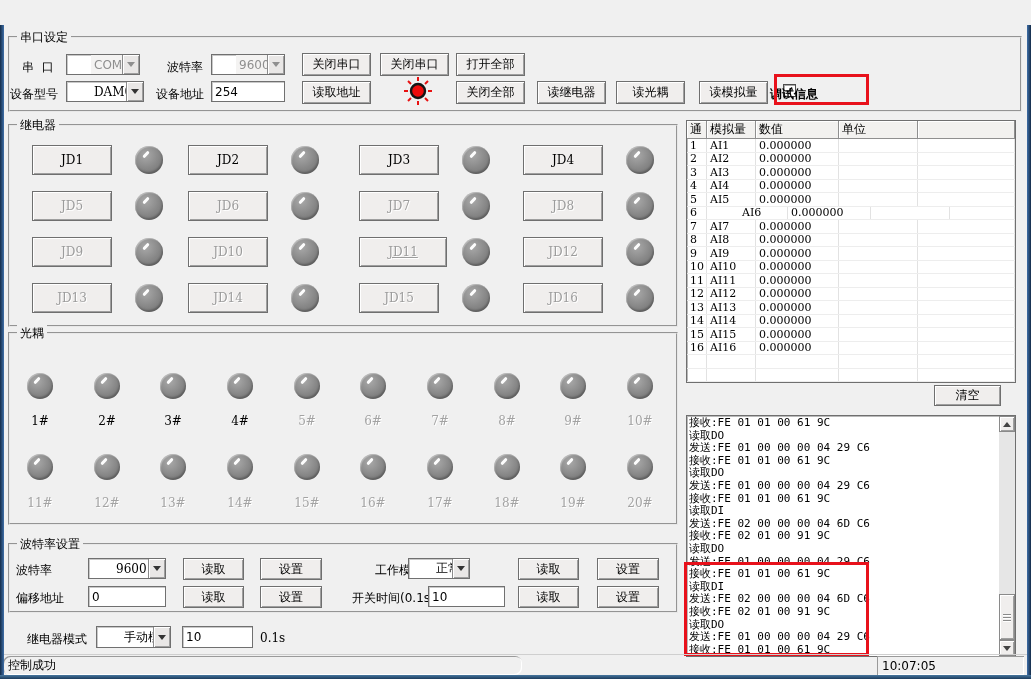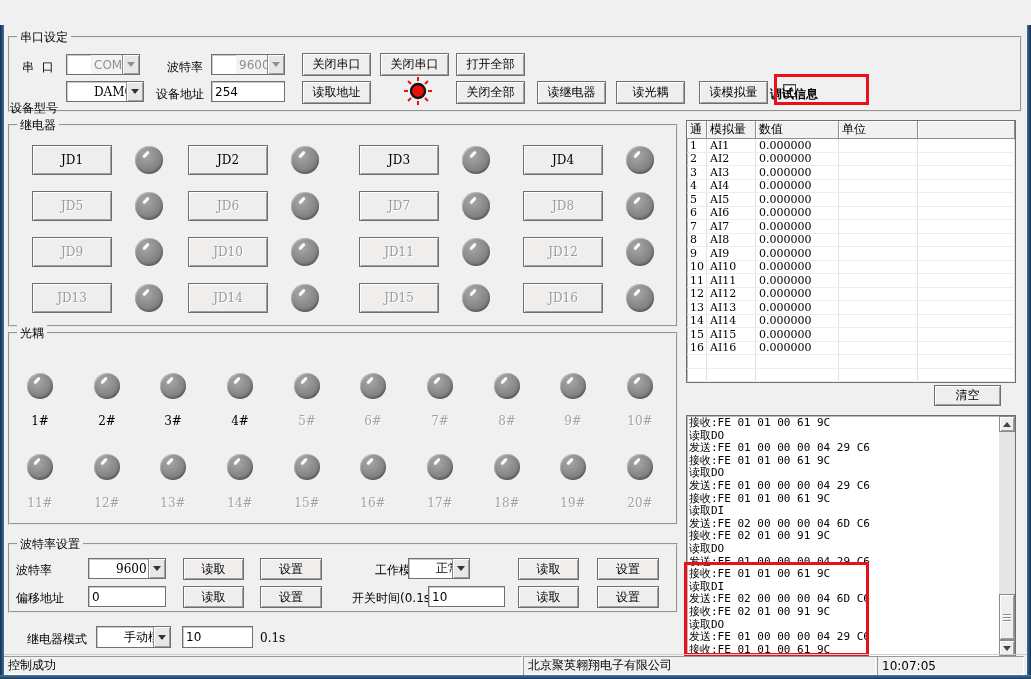--- a/index.html
+++ b/index.html
@@ -109,21 +109,21 @@
   <div class="combo disabled" style="left:211px;top:54px;width:74px;height:21px;">
     <span class="combo-text">9600</span>
     <span class="combo-arrow">
         <i></i>
       </span>
   </div>
   <div class="btn3d" style="left:302px;top:53px;width:69px;height:23px;">关闭串口</div>
   <div class="btn3d" style="left:380px;top:53px;width:69px;height:23px;">关闭串口</div>
   <div class="btn3d" style="left:456px;top:53px;width:69px;height:23px;text-align:right;">打开全部</div>
 
-  <span class="lbl" style="left:10px;top:100px;">设备型号</span>
+  <span class="lbl" style="left:10px;top:86px;">设备型号</span>
   <div class="combo" style="left:66px;top:81px;width:78px;height:21px;">
     <span class="combo-text" style="font-family:'DejaVu Serif',serif;">DAM0404A</span>
     <span class="combo-arrow">
         <i></i>
       </span>
   </div>
   <span class="lbl" style="left:156px;top:86px;">设备地址</span>
   <div class="edit" style="left:211px;top:81px;width:74px;height:21px;">254</div>
   <div class="btn3d" style="left:302px;top:81px;width:69px;height:23px;">读取地址</div>
 
@@ -166,21 +166,21 @@
       <div class="btn3d relay-btn disabled" style="left: 178px; top: 65px; width: 80px; height: 30px;">JD6</div>
       <div class="led" style="left: 281px; top: 66px; width: 28px; height: 28px;"></div>
       <div class="btn3d relay-btn disabled" style="left: 349px; top: 65px; width: 80px; height: 30px;">JD7</div>
       <div class="led" style="left: 452px; top: 66px; width: 28px; height: 28px;"></div>
       <div class="btn3d relay-btn disabled" style="left: 513px; top: 65px; width: 80px; height: 30px;">JD8</div>
       <div class="led" style="left: 616px; top: 66px; width: 28px; height: 28px;"></div>
       <div class="btn3d relay-btn disabled" style="left: 22px; top: 111px; width: 80px; height: 30px;">JD9</div>
       <div class="led" style="left: 125px; top: 112px; width: 28px; height: 28px;"></div>
       <div class="btn3d relay-btn disabled" style="left: 178px; top: 111px; width: 80px; height: 30px;">JD10</div>
       <div class="led" style="left: 281px; top: 112px; width: 28px; height: 28px;"></div>
-      <div class="btn3d relay-btn disabled" style="left: 349px; top: 111px; width: 80px; height: 30px;">JD11</div>
+      <div class="btn3d relay-btn disabled" style="left: 349px; top: 111px; width: 88px; height: 30px; text-decoration: underline;">JD11</div>
       <div class="led" style="left: 452px; top: 112px; width: 28px; height: 28px;"></div>
       <div class="btn3d relay-btn disabled" style="left: 513px; top: 111px; width: 80px; height: 30px;">JD12</div>
       <div class="led" style="left: 616px; top: 112px; width: 28px; height: 28px;"></div>
       <div class="btn3d relay-btn disabled" style="left: 22px; top: 157px; width: 80px; height: 30px;">JD13</div>
       <div class="led" style="left: 125px; top: 158px; width: 28px; height: 28px;"></div>
       <div class="btn3d relay-btn disabled" style="left: 178px; top: 157px; width: 80px; height: 30px;">JD14</div>
       <div class="led" style="left: 281px; top: 158px; width: 28px; height: 28px;"></div>
       <div class="btn3d relay-btn disabled" style="left: 349px; top: 157px; width: 80px; height: 30px;">JD15</div>
       <div class="led" style="left: 452px; top: 158px; width: 28px; height: 28px;"></div>
       <div class="btn3d relay-btn disabled" style="left: 513px; top: 157px; width: 80px; height: 30px;">JD16</div>
@@ -311,21 +311,21 @@
         </div>
         <div class="trow">
           <div class="tcell" style="width: 20px;">5</div>
           <div class="tcell" style="width: 49px;">AI5</div>
           <div class="tcell" style="width: 83px;">0.000000</div>
           <div class="tcell" style="width: 79px;"></div>
           <div class="tcell" style="flex: 1 1 0%;"></div>
         </div>
         <div class="trow">
           <div class="tcell" style="width: 20px;">6</div>
-          <div class="tcell" style="width: 49px;">AI6</div>
+          <div class="tcell" style="width: 49px; margin-left: 32px;">AI6</div>
           <div class="tcell" style="width: 83px;">0.000000</div>
           <div class="tcell" style="width: 79px;"></div>
           <div class="tcell" style="flex: 1 1 0%;"></div>
         </div>
         <div class="trow">
           <div class="tcell" style="width: 20px;">7</div>
           <div class="tcell" style="width: 49px;">AI7</div>
           <div class="tcell" style="width: 83px;">0.000000</div>
           <div class="tcell" style="width: 79px;"></div>
           <div class="tcell" style="flex: 1 1 0%;"></div>
@@ -443,20 +443,19 @@
         <b></b>
         <b></b>
       </div>
     <div class="sb-btn sb-down">
         <i></i>
       </div>
   </div>
   <div class="red-box" style="left:684px;top:562px;width:185px;height:94px;"></div>
 
   <div class="statusbar-line"></div>
-  <div class="status-panel" style="left:3px;width:519px;">控制成功</div>
-  <div class="status-panel" style="left:523px;width:353px;">北京聚英翱翔电子有限公司</div>
+  <div class="status-panel" style="left:3px;width:519px;border-radius:7px;">控制成功</div>
   <div class="status-panel" style="left:877px;width:147px;">10:07:05</div>
 
   <div class="frame-left"></div>
   <div class="frame-right"></div>
   <div class="frame-bottom"></div>
 </div>
 
 </body></html>

